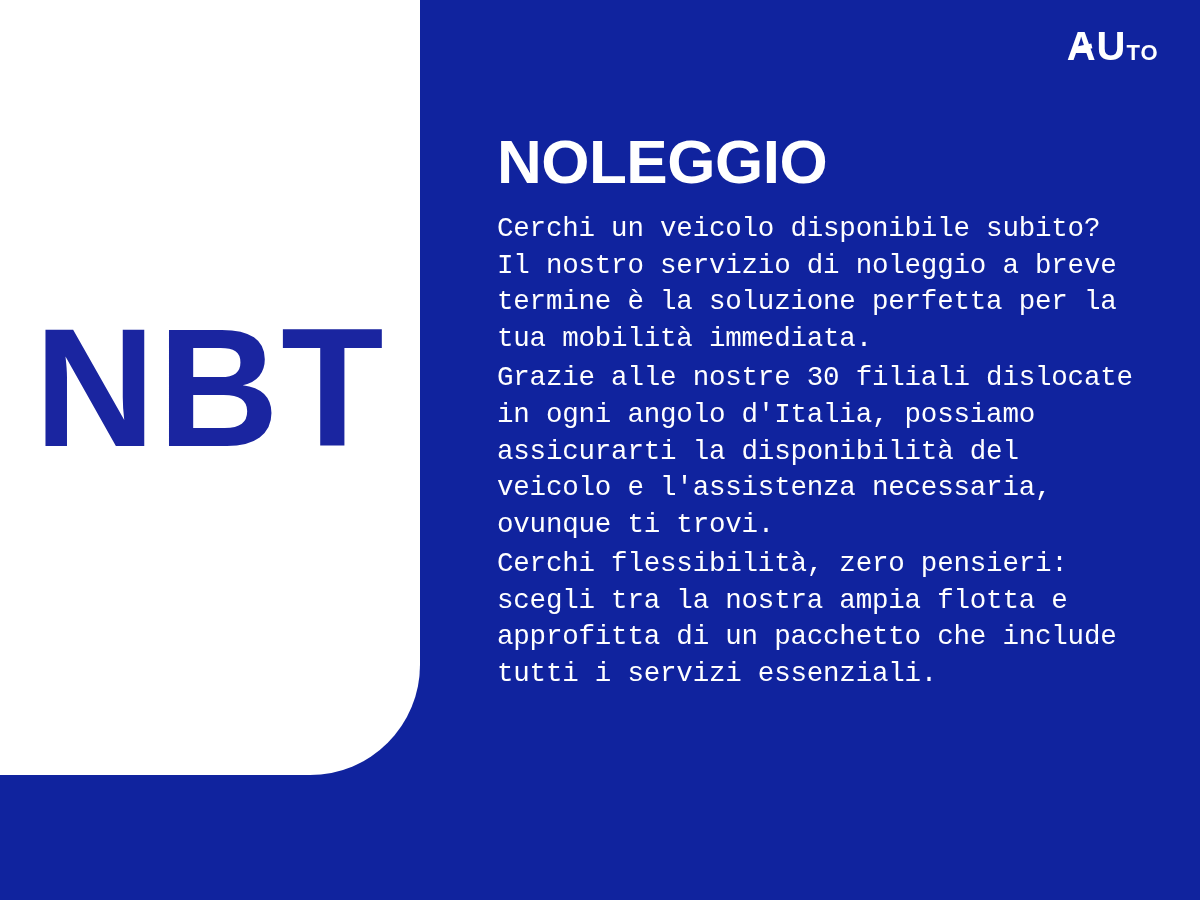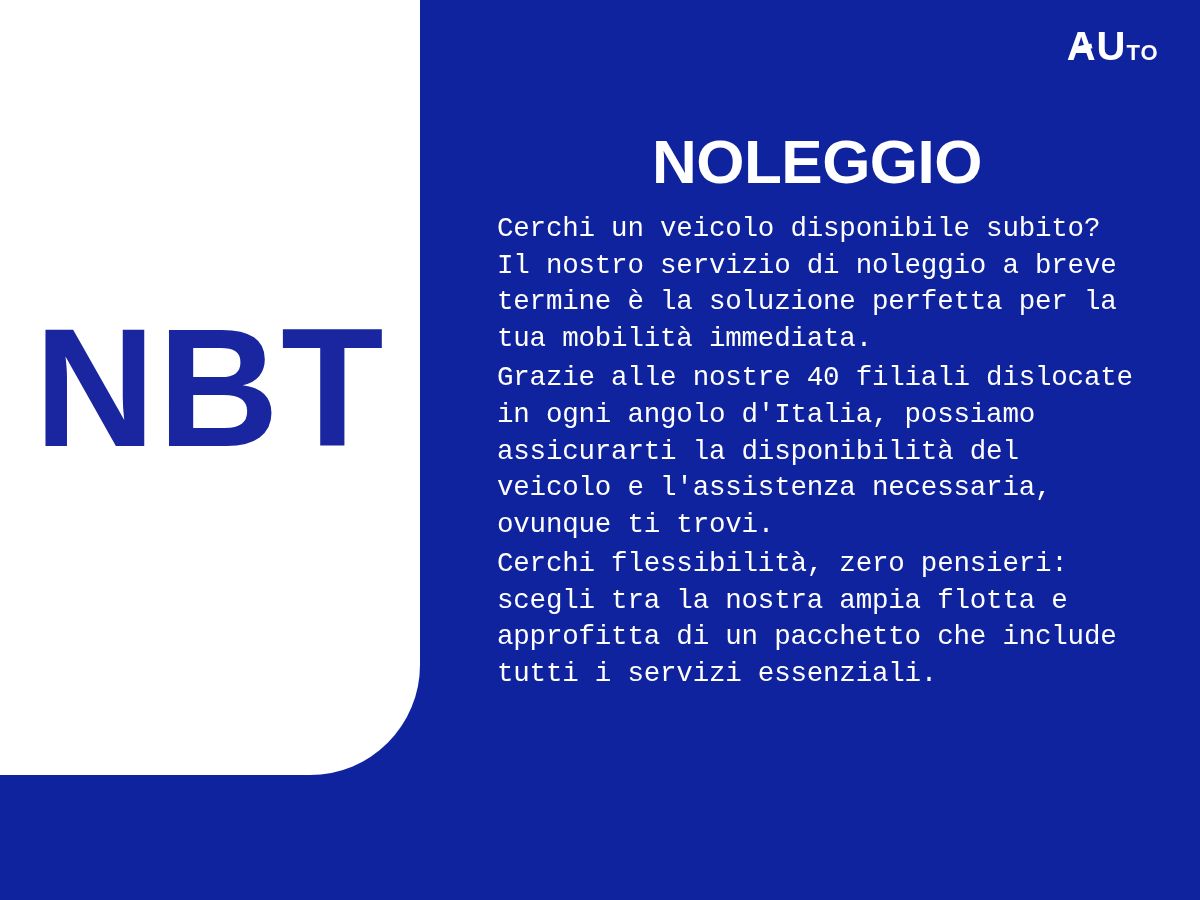--- a/index.html
+++ b/index.html
@@ -103,21 +103,20 @@
     color: #ffffff;
   }
   .headline {
     font-family: "Liberation Sans", sans-serif;
     font-weight: bold;
     font-size: 62px;
     line-height: 1.02;
     letter-spacing: -0.5px;
     margin: 0 0 18px 0;
     text-transform: uppercase;
-    text-align: center;
   }
   .headline .line2 {
     display: block;
     letter-spacing: -1px;
   }
   .body-text p {
     font-family: Liberation Mono, monospace;
     font-size: 27.5px;
     line-height: 1.33;
     margin: 0 0 3px 0;
@@ -141,18 +140,18 @@
         <span class="small">O</span>
     </div>
   </div>
 
   <div class="content">
     <h1 class="headline">
       <span>NOLEGGIO</span>
     </h1>
     <div class="body-text">
       <p>Cerchi un veicolo disponibile subito? Il nostro servizio di noleggio a breve termine è la soluzione perfetta per la tua mobilità immediata.</p>
-      <p>Grazie alle nostre 40 filiali dislocate in ogni angolo d'Italia, possiamo assicurarti la disponibilità del veicolo e l'assistenza necessaria, ovunque ti trovi.</p>
+      <p>Grazie alle nostre 30 filiali dislocate in ogni angolo d'Italia, possiamo assicurarti la disponibilità del veicolo e l'assistenza necessaria, ovunque ti trovi.</p>
       <p>Cerchi flessibilità, zero pensieri: scegli tra la nostra ampia flotta e approfitta di un pacchetto che include tutti i servizi essenziali.</p>
     </div>
   </div>
 
 </div>
 
 </body></html>

